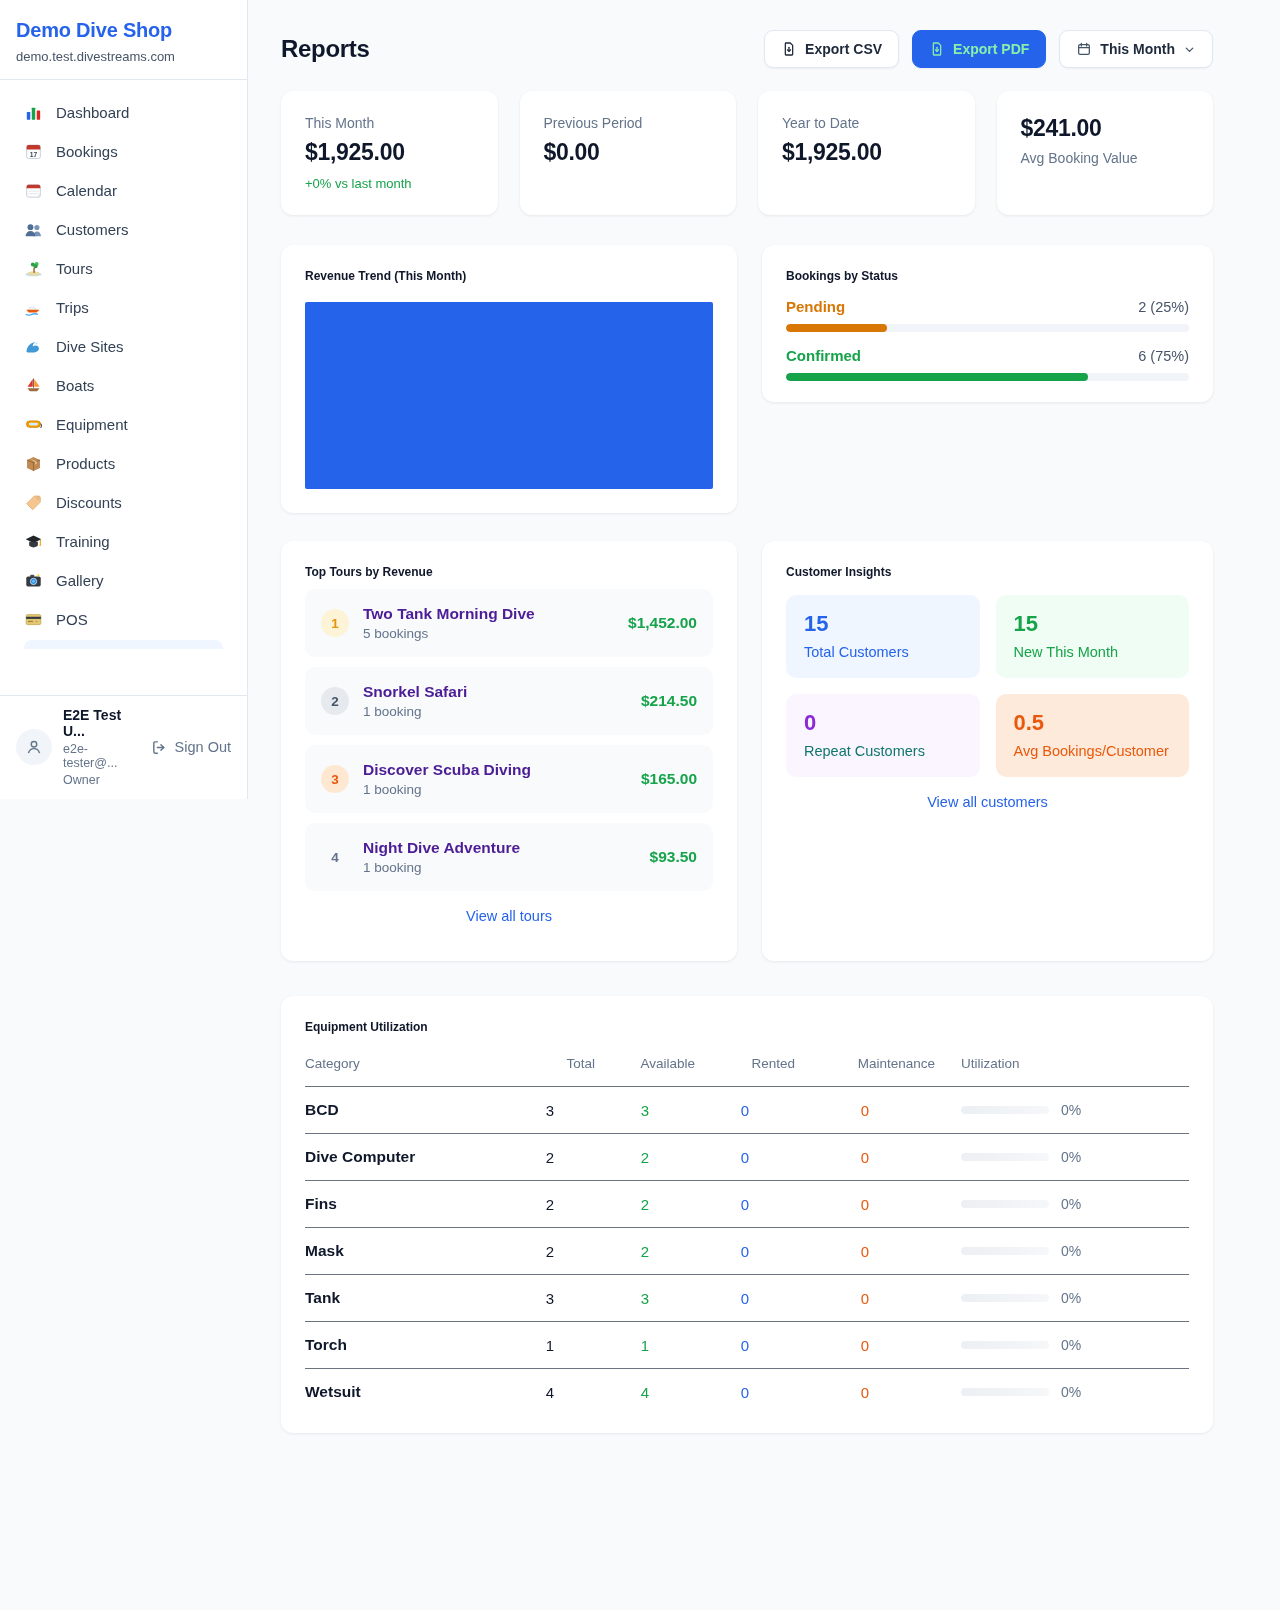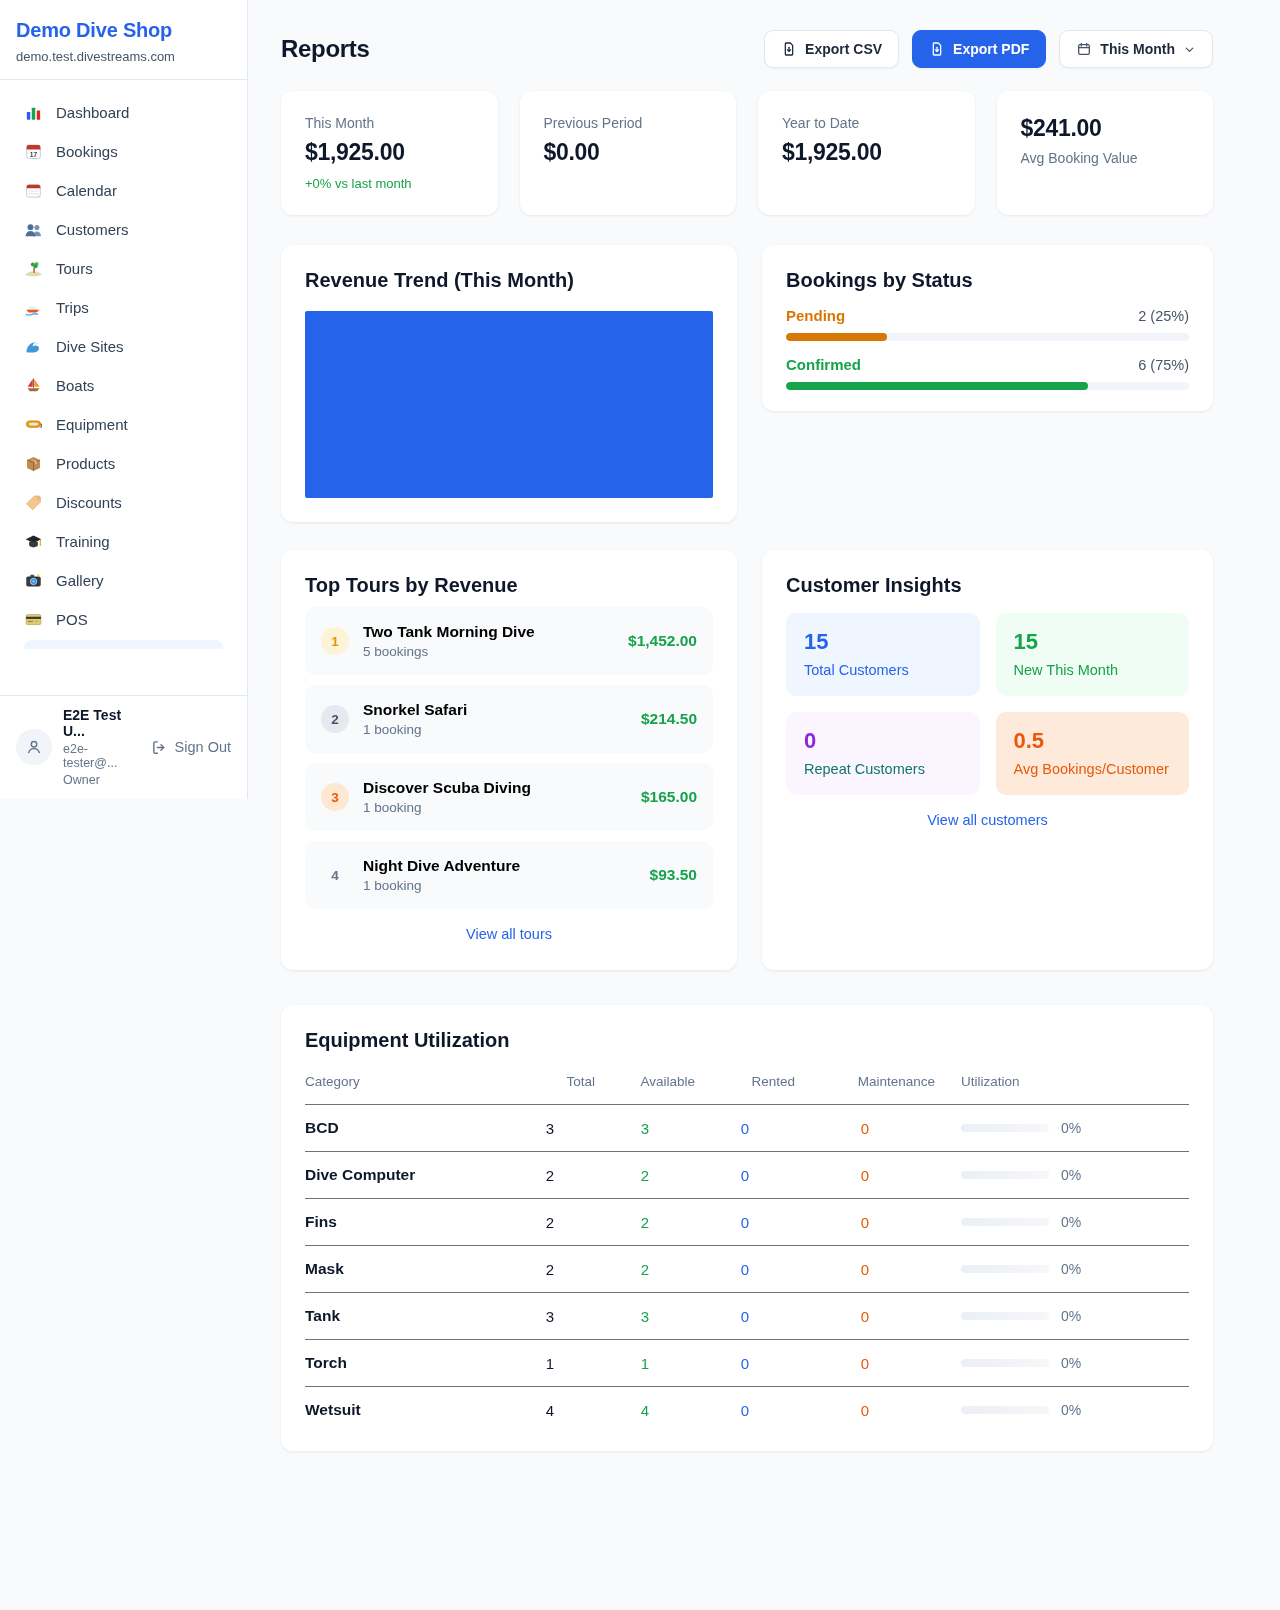--- a/index.html
+++ b/index.html
@@ -43,39 +43,39 @@
   .main { position:absolute; left:281px; top:0; width:932px; padding-bottom:70px; }
   .page-head { display:flex; align-items:center; justify-content:space-between; margin-top:30px; }
   .page-title { font-size:24px; font-weight:800; letter-spacing:-.3px; margin:0; }
   .actions { display:flex; gap:13px; }
   .btn {
     display:flex; align-items:center; gap:8px; height:38px; padding:0 16px;
     background:#fff; border:1px solid #e2e8f0; border-radius:9px;
     font-family:inherit; font-size:14px; font-weight:700; color:#1e293b;
     box-shadow:0 1px 2px rgba(15,23,42,.05); cursor:pointer;
   }
-  .btn-primary { background:#2563eb; border-color:#2563eb; color:#ffffff; }
+  .btn-primary { background:#2563eb; border-color:#2563eb; color:#86efac; }
   .btn svg { display:block; }
 
   .card {
     background:#fff; border-radius:12px; padding:24px;
     box-shadow:0 1px 3px rgba(15,23,42,.08);
   }
   
   .stats { display:grid; grid-template-columns:repeat(4,1fr); gap:22px; margin-top:23px; }
   .stat-label { font-size:14px; color:#64748b; }
   .stat-value { font-size:23px; font-weight:800; letter-spacing:-.3px; margin-top:8px; }
   .stat-delta { font-size:13px; color:#16a34a; margin-top:10px; }
   .stat-card.reverse .stat-value { margin-top:0; }
   .stat-card.reverse .stat-label { margin-top:8px; }
 
   .grid2 { display:grid; grid-template-columns:456px 1fr; gap:25px; align-items:start; }
   .row-charts { margin-top:30px; }
   .row-lists  { margin-top:28px; }
-  .card-title { font-size:20px; font-weight:700; }
+  .card-title { font-size:12px; font-weight:700; }
 
   .chart-block { height:187px; background:#2563eb; border-radius:2px; margin-top:19px; }
 
   .status-row { margin-top:15px; }
   .status-head { display:flex; justify-content:space-between; align-items:baseline; font-size:15px; }
   .status-name { font-weight:700; }
   .status-row.pending .status-name { color:#d97706; }
   .status-row.confirmed .status-name { color:#16a34a; }
   .status-count { color:#475569; font-size:14.5px; }
   .track { height:8px; background:#f1f5f9; border-radius:99px; margin-top:9px; overflow:hidden; }
@@ -91,21 +91,21 @@
   }
   .tour-item:first-of-type { margin-top:16px; }
   .rank { width:28px; height:28px; border-radius:50%; flex:none;
     display:flex; align-items:center; justify-content:center;
     font-size:13.5px; font-weight:700; }
   .rank-1 { background:#fdf3d7; color:#e8930c; }
   .rank-2 { background:#e6eaef; color:#475569; }
   .rank-3 { background:#ffe8d2; color:#ea580c; }
   .rank-4 { background:transparent; color:#64748b; }
   .tour-info { flex:1; min-width:0; }
-  .tour-name { font-size:15.5px; font-weight:700; color:#000000; }
+  .tour-name { font-size:15.5px; font-weight:700; color:#4c1d95; }
   .tour-sub { font-size:13.5px; color:#64748b; margin-top:3px; }
   .tour-price { font-size:15.5px; font-weight:700; color:#16a34a; flex:none; }
   .view-link { display:block; text-align:center; color:#2563eb; font-size:14.5px;
     text-decoration:none; margin-top:17px; cursor:pointer; }
 
   .insights-grid { display:grid; grid-template-columns:1fr 1fr; gap:16px; margin-top:16px; }
   .tile { border-radius:10px; padding:16px 18px; height:83px; }
   .tile-value { font-size:22px; font-weight:800; }
   .tile-label { font-size:14.5px; font-weight:500; margin-top:7px; }
   .tile-blue   { background:#eff6ff; } .tile-blue .tile-value,.tile-blue .tile-label { color:#2563eb; }

